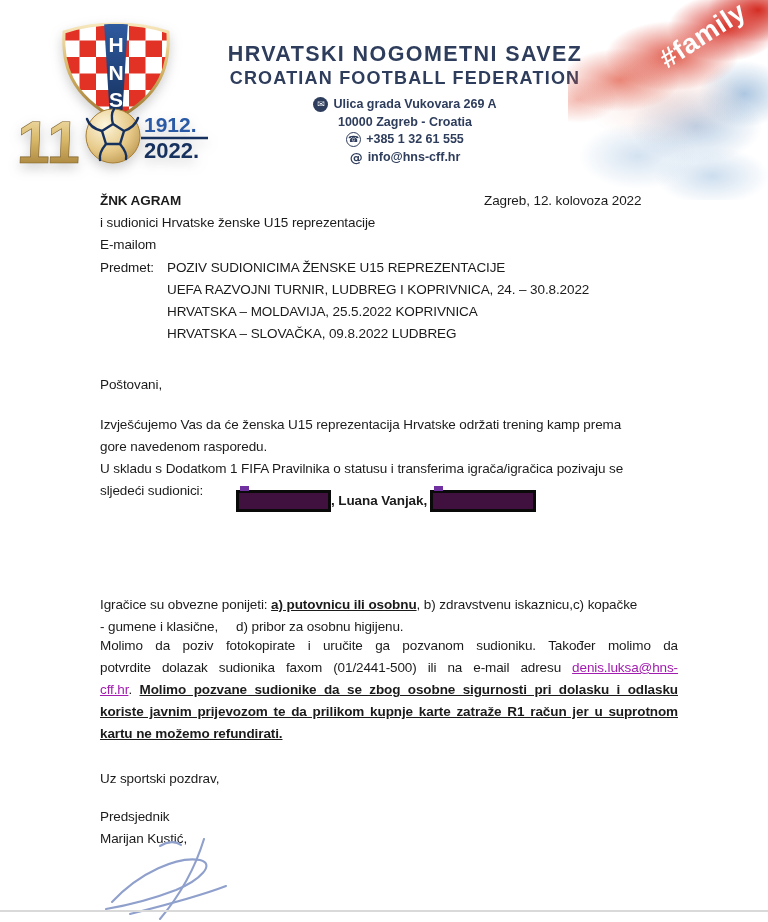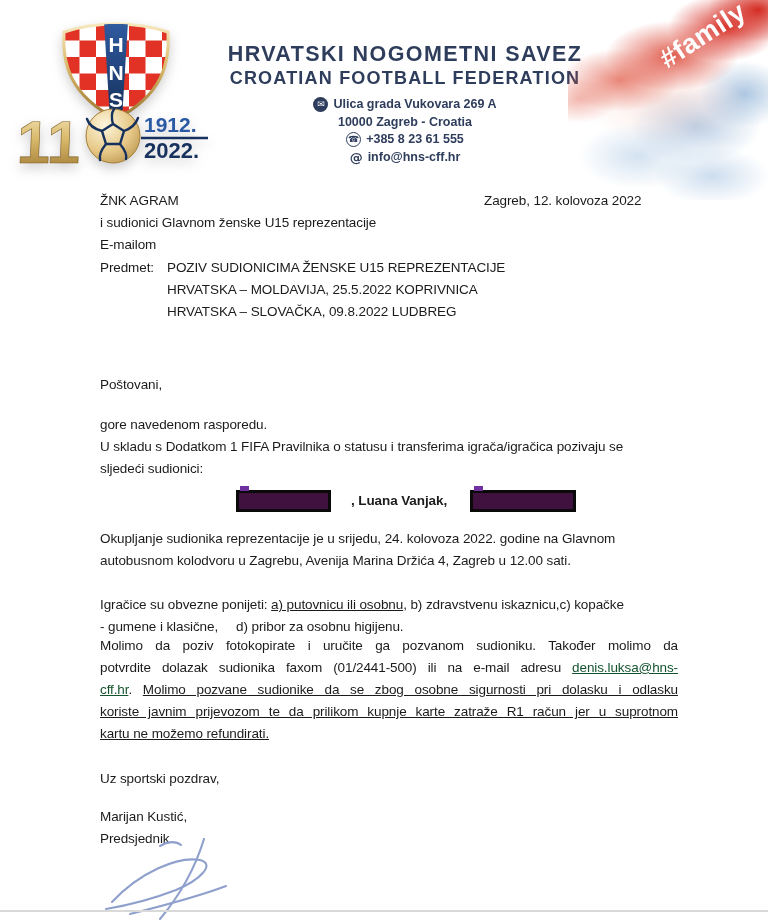--- a/index.html
+++ b/index.html
@@ -33,28 +33,28 @@
       radial-gradient(ellipse 92px 52px at 64% 63%, rgba(140,175,212,.60) 0%, rgba(140,175,212,0) 72%),
       radial-gradient(ellipse 82px 46px at 35% 78%, rgba(168,197,226,.50) 0%, rgba(168,197,226,0) 72%),
       radial-gradient(ellipse 80px 40px at 72% 88%, rgba(150,185,220,.48) 0%, rgba(150,185,220,0) 72%);
   }
   .family { position:absolute; left:640px; top:20px; width:126px; transform:rotate(-33deg);
             color:#ffffff; font-weight:bold; font-size:27px; letter-spacing:.5px; text-align:center; }
   
   .letter { position:absolute; left:100px; top:0; width:578px; font-size:13.5px;
             line-height:22px; letter-spacing:-.1px; }
   .blk { position:absolute; left:0; width:578px; }
-  .b { font-weight:normal; }
+  .b { font-weight:bold; }
   .u { text-decoration:underline; }
-  .link { color:#14532d; text-decoration:underline; }
+  .link { color:#a21caf; text-decoration:underline; }
   .jline { text-align:justify; text-align-last:justify; }
   .subject { padding-left:67px; font-weight:normal; position:relative; }
   .subject-label { position:absolute; left:0; top:0; }
   .date-abs { position:absolute; left:347px; top:0; font-weight:normal;margin-left:37px; }
-  .redact-row { padding-left:136px; display:flex; font-weight:bold;gap:20px; }
+  .redact-row { padding-left:136px; display:flex; font-weight:bold; }
   .redact { position:relative; display:inline-block; height:22px; background:#40103f;
             border:3px solid #0a0a0a; }
   .redact::before { content:""; position:absolute; top:-7px; left:1px; width:9px; height:5px; background:#7030a0; }
   .gap-d { display:inline-block; width:18px; }
   .sig-svg { position:absolute; left:100px; top:838px; }
   .footer-line { position:absolute; left:0; top:910px; width:768px; height:2px; background:#d9d9d9; }
 </style>
 </head>
 <body>
 
@@ -121,68 +121,66 @@
     <div class="contact">
       <div class="contact-row">
         <span class="icn filled">✉</span>
         <span>Ulica grada Vukovara 269 A</span>
       </div>
       <div class="contact-row">
         <span>10000 Zagreb - Croatia</span>
       </div>
       <div class="contact-row">
         <span class="icn outline">☎</span>
-        <span>+385 8 23 61 555</span>
+        <span>+385 1 32 61 555</span>
       </div>
       <div class="contact-row">
         <span class="icn plain">@</span>
         <span>info@hns-cff.hr</span>
       </div>
     </div>
   </div>
 
   <div class="splash"></div>
   <div class="family">#family</div>
 
   <div class="letter">
 
     <div class="blk" style="top:190px;">
       <div style="position:relative;">
         <span class="b">ŽNK AGRAM</span>
         <span class="date-abs">Zagreb, 12. kolovoza 2022</span>
       </div>
-      <div>i sudionici Glavnom ženske U15 reprezentacije</div>
+      <div>i sudionici Hrvatske ženske U15 reprezentacije</div>
       <div>E-mailom</div>
     </div>
 
     <div class="blk subject" style="top:257px;">
       <span class="subject-label">Predmet:</span>
       <div>POZIV SUDIONICIMA ŽENSKE U15 REPREZENTACIJE</div>
+      <div>UEFA RAZVOJNI TURNIR, LUDBREG I KOPRIVNICA, 24. – 30.8.2022</div>
       <div>HRVATSKA – MOLDAVIJA, 25.5.2022 KOPRIVNICA</div>
       <div>HRVATSKA – SLOVAČKA, 09.8.2022 LUDBREG</div>
     </div>
 
     <div class="blk" style="top:374px;">Poštovani,</div>
 
     <div class="blk" style="top:414px;">
+      <div>Izvješćujemo Vas da će ženska U15 reprezentacija Hrvatske održati trening kamp prema</div>
       <div>gore navedenom rasporedu.</div>
       <div>U skladu s Dodatkom 1 FIFA Pravilnika o statusu i transferima igrača/igračica pozivaju se</div>
       <div>sljedeći sudionici:</div>
     </div>
 
     <div class="blk redact-row" style="top:490px;">
       <span class="redact" style="width:95px;"></span>
       <span>, Luana Vanjak,</span>
       <span class="redact" style="width:106px; margin-left:3px;"></span>
     </div>
 
-    <div class="blk b" style="top:528px;">
-      <div>Okupljanje sudionika reprezentacije je u srijedu, 24. kolovoza 2022. godine na Glavnom</div>
-      <div>autobusnom kolodvoru u Zagrebu, Avenija Marina Držića 4, Zagreb u 12.00 sati.</div>
-    </div>
 
     <div class="blk" style="top:594px;">
       <div>
         <span>Igračice su obvezne ponijeti: </span><span class="b u">a) putovnicu ili osobnu</span><span>, b) zdravstvenu iskaznicu,c) kopačke</span>
       </div>
       <div>
         <span>- gumene i klasične,</span><span class="gap-d"></span><span>d) pribor za osobnu higijenu.</span>
       </div>
     </div>
 
@@ -194,22 +192,22 @@
       <div class="jline">
         <span class="link">cff.hr</span><span>. </span><span class="b u">Molimo pozvane sudionike da se zbog osobne sigurnosti pri dolasku i odlasku</span>
       </div>
       <div class="jline"><span class="b u">koriste javnim prijevozom te da prilikom kupnje karte zatraže R1 račun jer u suprotnom</span></div>
       <div><span class="b u">kartu ne možemo refundirati.</span></div>
     </div>
 
     <div class="blk" style="top:768px;">Uz sportski pozdrav,</div>
 
     <div class="blk" style="top:806px;">
+      <div>Predsjednik</div>
       <div>Marijan Kustić,</div>
-      <div>Predsjednik</div>
     </div>
   </div>
 
   <svg class="sig-svg" width="160" height="82" viewBox="0 0 160 82">
     <g fill="none" stroke="#8fa0cc" stroke-width="2.1" stroke-linecap="round">
       <path d="M60 8 C 68 3 76 3 81 7"></path>
       <path d="M104 1 C 97 24 86 50 60 81"></path>
       <path d="M12 64 C 40 34 78 18 100 22 C 116 26 100 42 76 52 C 50 62 24 68 6 71"></path>
       <path d="M30 76 C 70 66 100 58 126 48"></path>
     </g>

